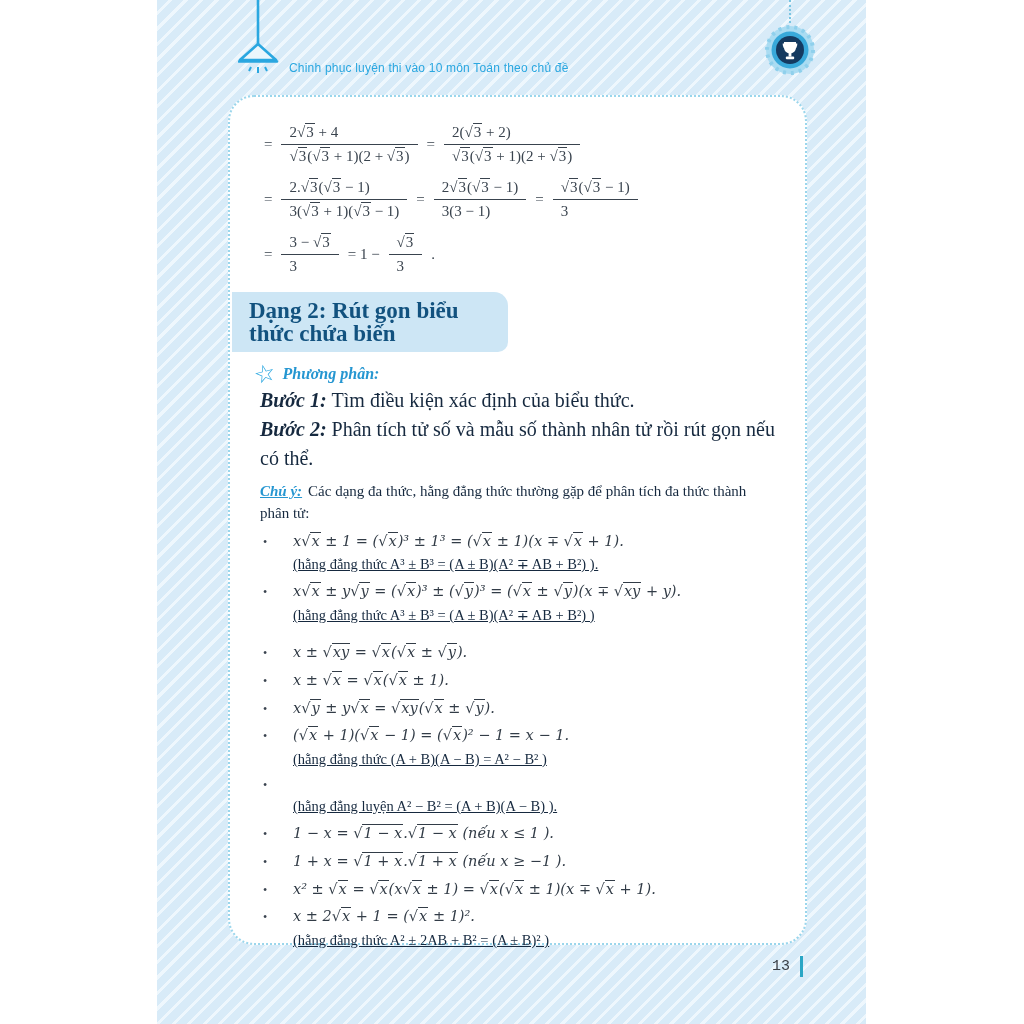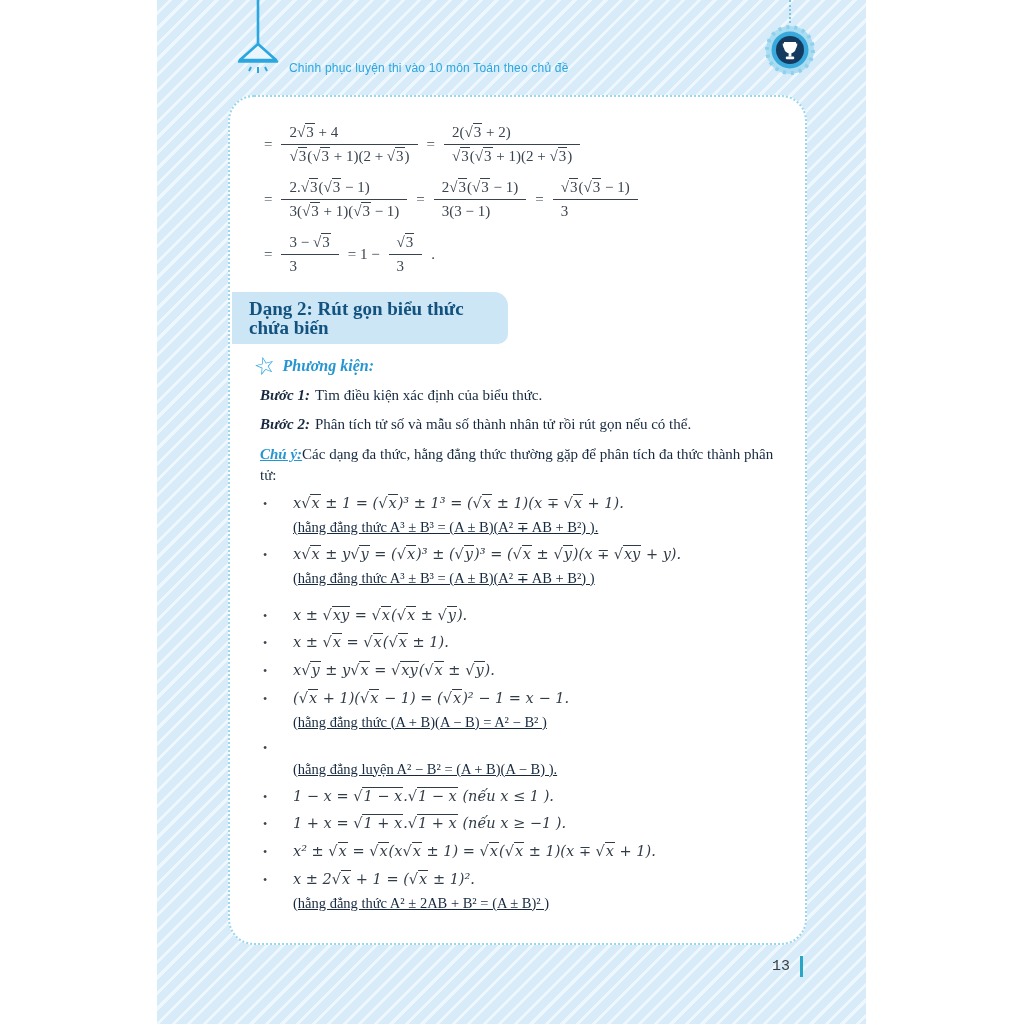--- a/index.html
+++ b/index.html
@@ -39,30 +39,30 @@
   .eq-txt{margin:0 4px;white-space:nowrap;}
   .frac{display:inline-block;text-align:left;margin:0 5px;}
   .frac .num{display:block;padding:1px 8px 3px;border-bottom:1.3px solid var(--mathInk);white-space:nowrap;}
   .frac .den{display:block;padding:3px 8px 1px;white-space:nowrap;}
   .sq{white-space:nowrap;}
   .sqbar{border-top:1.3px solid currentColor;padding:0 1px;}
   
   .section-heading{
     margin:16px 0 0 -28px;width:276px;
     background:var(--headingBg);color:var(--headingText);
-    font-weight:bold;font-size:19px;line-height:1;
+    font-weight:bold;font-size:23px;line-height:1;
     padding:7px 0 7px 17px;border-radius:0 14px 10px 0;
   }
   .method-row{margin:10px 0 0 -6px;display:flex;align-items:center;}
   .star{font-size:24px;color:var(--accent);transform:rotate(-14deg);display:inline-block;line-height:1;}
   .method-label{font-size:16px;font-weight:bold;font-style:italic;color:var(--noteColor);margin-left:7px;}
-  .step{font-size:15px;color:var(--ink);margin-top:7px;line-height:1.45;}
+  .step{font-size:20px;color:var(--ink);line-height:1.45;}
   .step-label{font-weight:bold;font-style:italic;margin-right:5px;}
   .note-line{font-size:15px;color:var(--ink);margin-top:8px;line-height:1.45;}
-  .note-label{font-weight:bold;font-style:italic;color:var(--noteColor);text-decoration:underline;margin-right:0;}
+  .note-label{font-weight:bold;font-style:italic;color:var(--noteColor);text-decoration:underline;margin-right:6px;}
   
   .identities{margin-top:4px;}
   .identity{display:flex;align-items:baseline;font-size:14.5px;margin-top:6px;color:#323c47;line-height:1.5;}
   .identity .bullet{width:33px;flex:none;text-indent:3px;font-size:12px;color:var(--mathInk);}
   .identity .formula{font-style:italic;font-family:"DejaVu Serif",serif;}
   .identity-note{margin:2px 0 2px 33px;font-size:14.5px;color:var(--ink);line-height:1.45;text-decoration:underline;}
   .gap-before{margin-top:16px;}
   
   .page-number{position:absolute;left:772px;top:958px;font-size:15px;color:#3a3f46;font-family:Liberation Mono, monospace;}
   .page-bar{position:absolute;left:800px;top:956px;width:3px;height:21px;background:var(--pageBar);}
@@ -139,21 +139,21 @@
           <span class="den">3</span>
         </span>
         <span class="eq-txt">.</span>
       </div>
     </div>
 
   <div class="section-heading">Dạng 2: Rút gọn biểu thức chứa biến</div>
 
   <div class="method-row">
     <span class="star">☆</span>
-    <span class="method-label">Phương kiện:</span>
+    <span class="method-label">Phương phân:</span>
   </div>
 
   <div class="steps">
       <div class="step"><span class="step-label">Bước 1:</span><span class="step-text">Tìm điều kiện xác định của biểu thức.</span></div>
       <div class="step"><span class="step-label">Bước 2:</span><span class="step-text">Phân tích tử số và mẫu số thành nhân tử rồi rút gọn nếu có thể.</span></div>
     </div>
 
   <div class="note-line">
     <span class="note-label">Chú ý:</span><span class="note-text">Các dạng đa thức, hằng đẳng thức thường gặp để phân tích đa thức thành phân tử:</span>
   </div>

